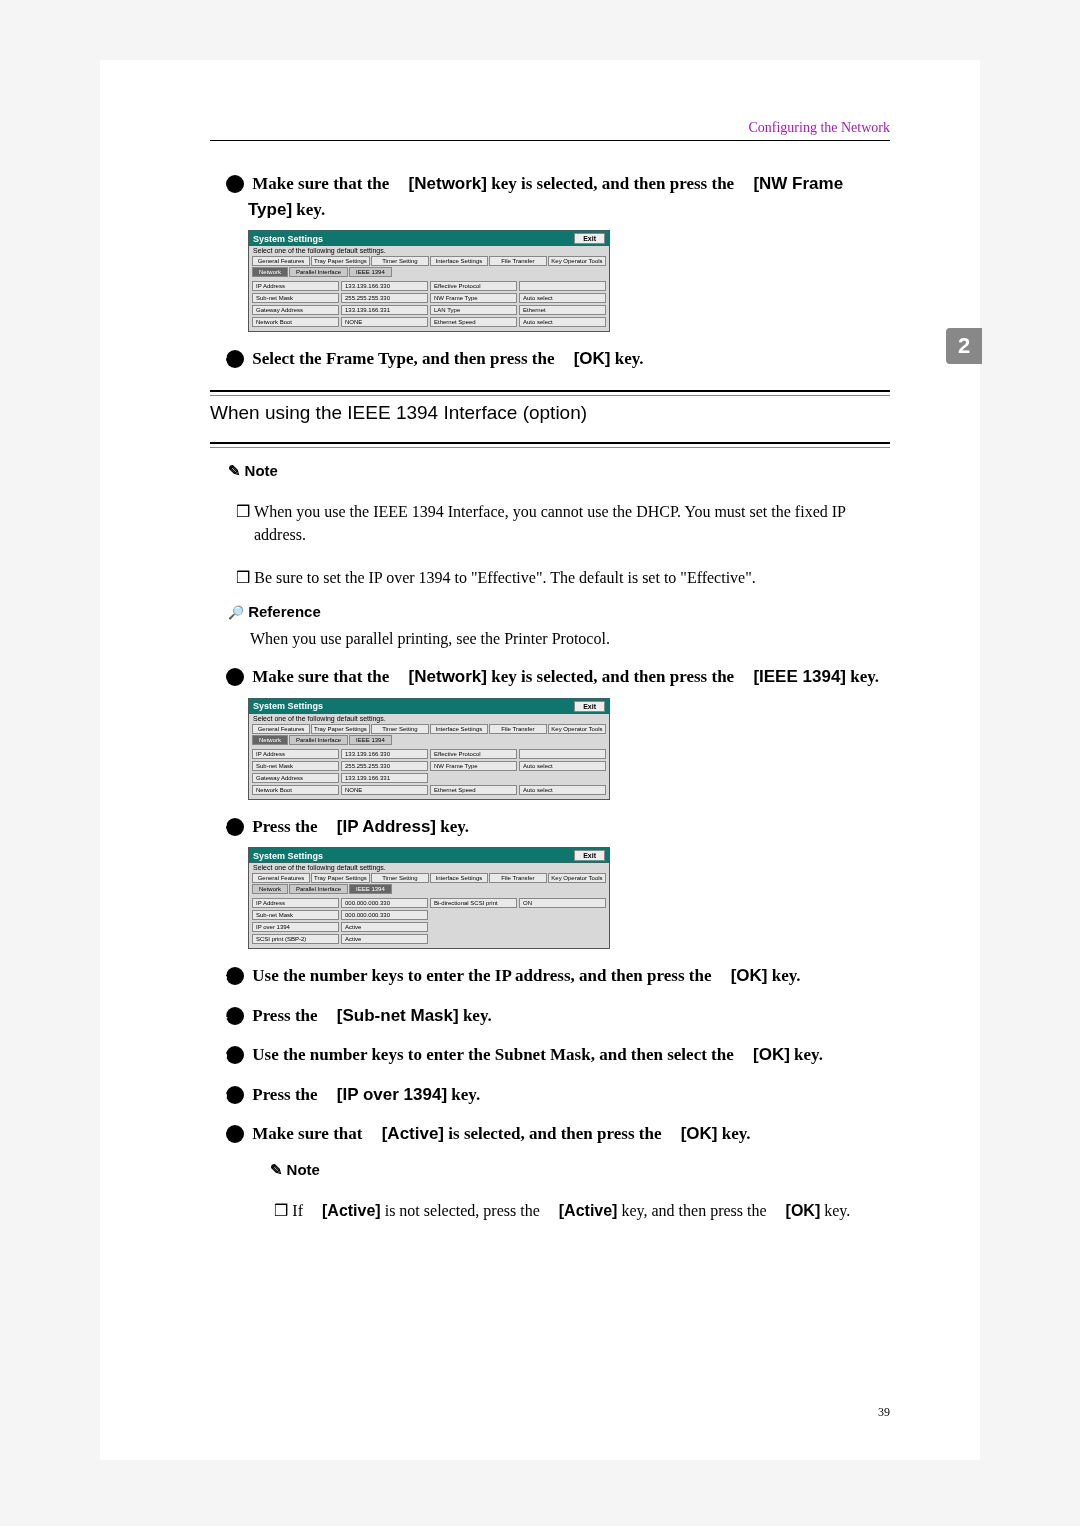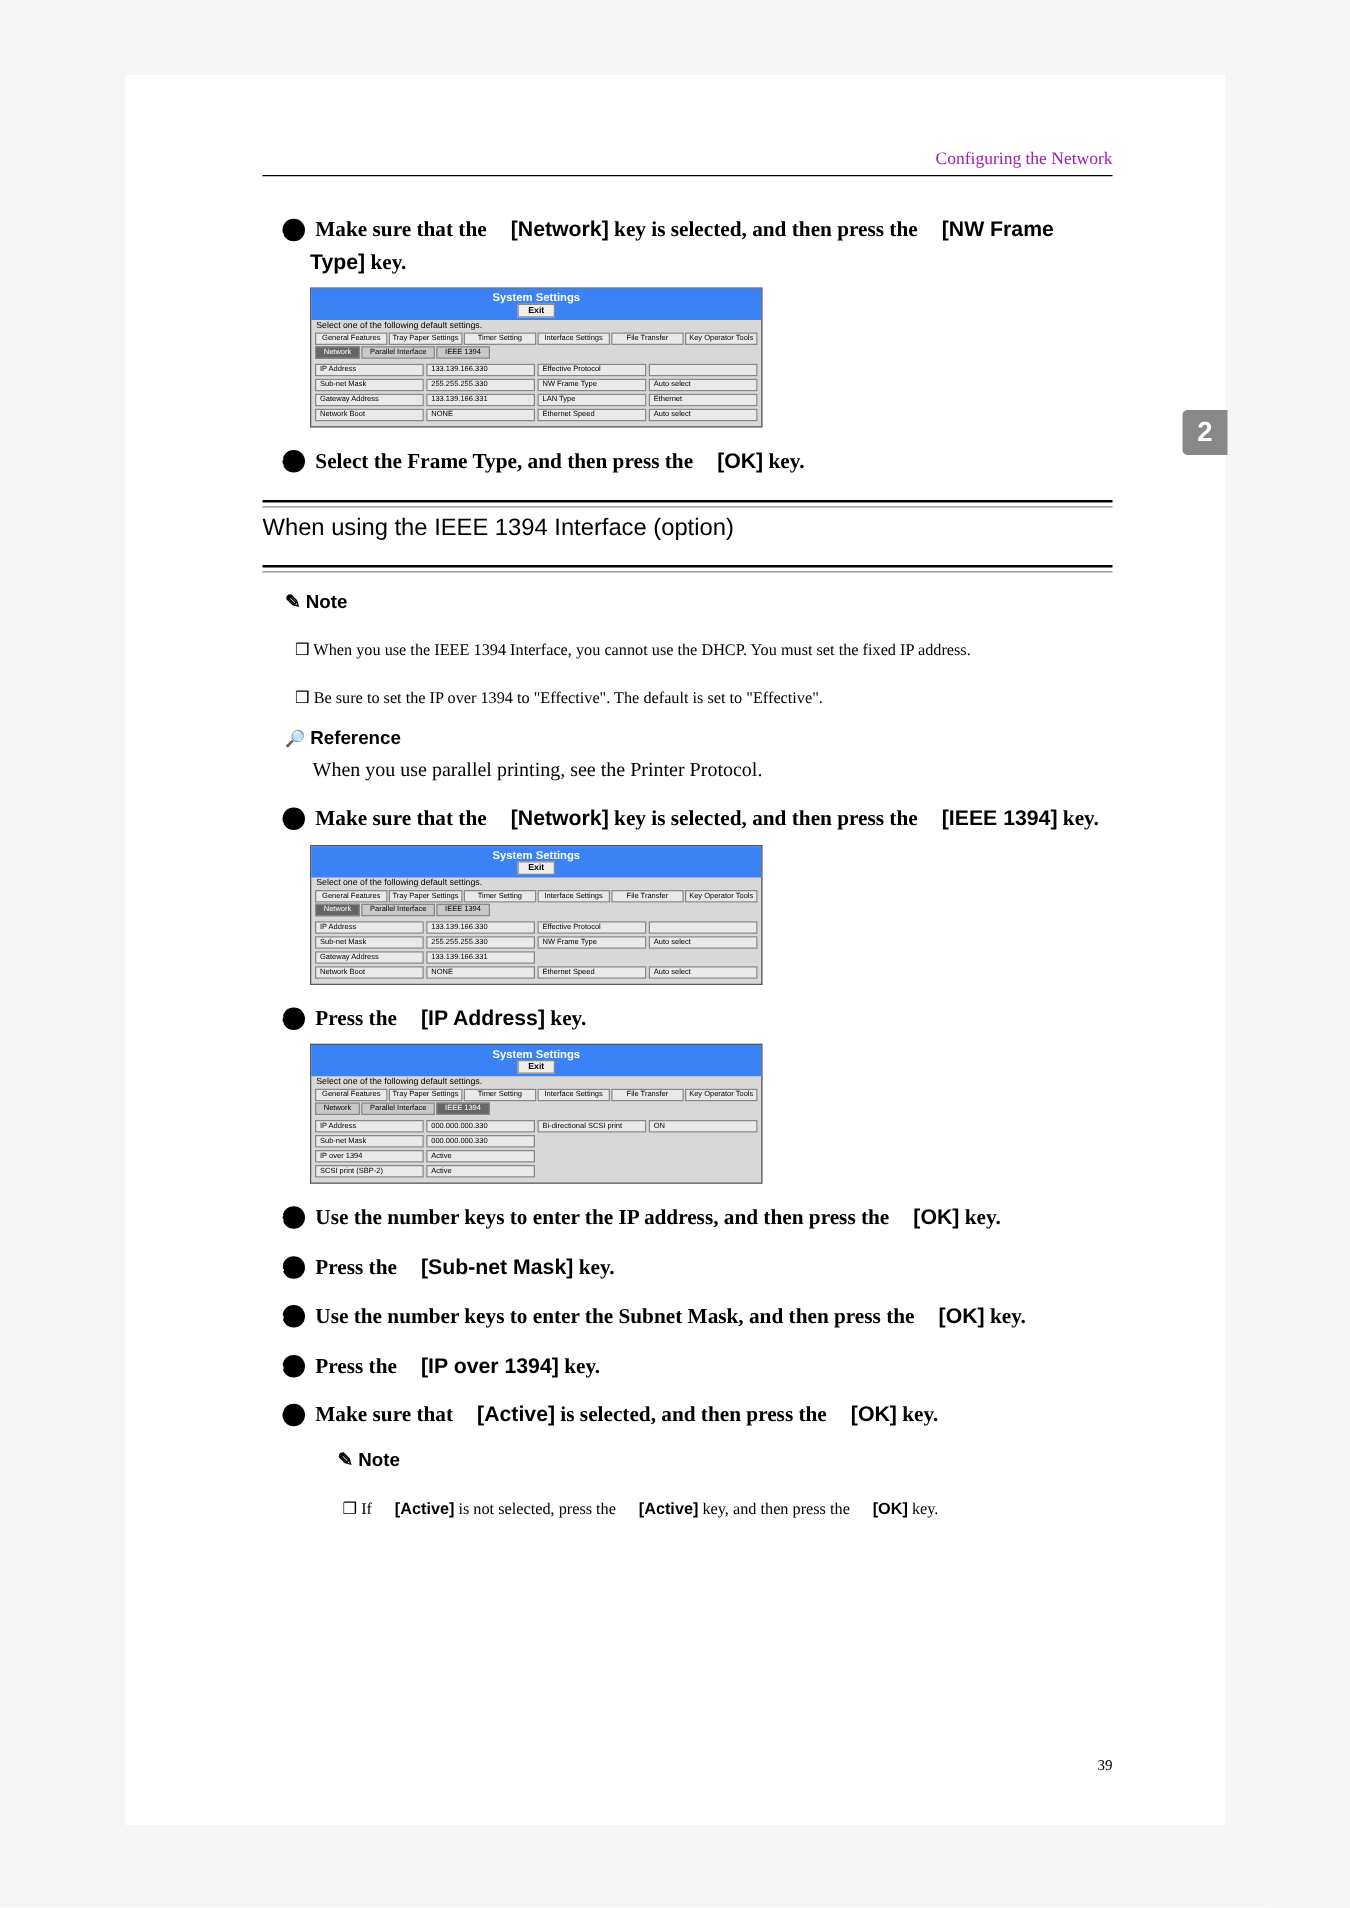--- a/index.html
+++ b/index.html
@@ -55,29 +55,28 @@
   }
   .screenshot {
     margin: 8px 0 14px 38px;
     width: 360px;
     border: 1px solid #555;
     background: #d8d8d8;
     font-family: Arial, sans-serif;
     font-size: 8px;
   }
   .ss-titlebar {
-    background: #3b82f6;
+    background: #0f766e;
     color: #fff;
     padding: 2px 4px;
     display: flex;
     justify-content: space-between;
     align-items: center;
     font-weight: bold;
     font-size: 9px;
-    flex-direction: column;
   }
   .ss-titlebar .exit {
     background: #eee;
     color: #000;
     padding: 1px 8px;
     border: 1px solid #888;
     font-size: 7px;
   }
   .ss-note-row {
     padding: 1px 4px;
@@ -146,21 +145,21 @@
   }
   .note-label, .ref-label {
     font-family: Arial, Helvetica, sans-serif;
     font-weight: bold;
     font-size: 15px;
     margin: 14px 0 6px 18px;
   }
   .note-label::before { content: "✎"; margin-right: 4px; font-family: serif; }
   .ref-label::before { content: "🔎"; margin-right: 4px; font-size: 13px; font-family: serif;}
   .bullet-line {
-    font-size: 13px;
+    font-size: 16px;
     margin: 20px 0 4px 44px;
     text-indent: -18px;
     line-height: 1.45;
   }
   .bullet-line::before {
     content: "❒ ";
   }
   .ref-body {
     font-size: 16px;
     margin: 4px 0 10px 40px;
@@ -379,21 +378,21 @@
   <p class="step-line">
     <span class="circled-num">3</span>
     <span>Use the number keys to enter the IP address, and then press the </span><span class="ui-label">[OK]</span><span> key.</span>
   </p>
   <p class="step-line">
     <span class="circled-num">4</span>
     <span>Press the </span><span class="ui-label">[Sub-net Mask]</span><span> key.</span>
   </p>
   <p class="step-line">
     <span class="circled-num">5</span>
-    <span>Use the number keys to enter the Subnet Mask, and then press the </span><span class="ui-label">[OK]</span><span> key.</span>
+    <span>Use the number keys to enter the Subnet Mask, and then select the </span><span class="ui-label">[OK]</span><span> key.</span>
   </p>
   <p class="step-line">
     <span class="circled-num">6</span>
     <span>Press the </span><span class="ui-label">[IP over 1394]</span><span> key.</span>
   </p>
   <p class="step-line">
     <span class="circled-num">7</span>
     <span>Make sure that </span><span class="ui-label">[Active]</span><span> is selected, and then press the </span><span class="ui-label">[OK]</span><span> key.</span>
   </p>
 

